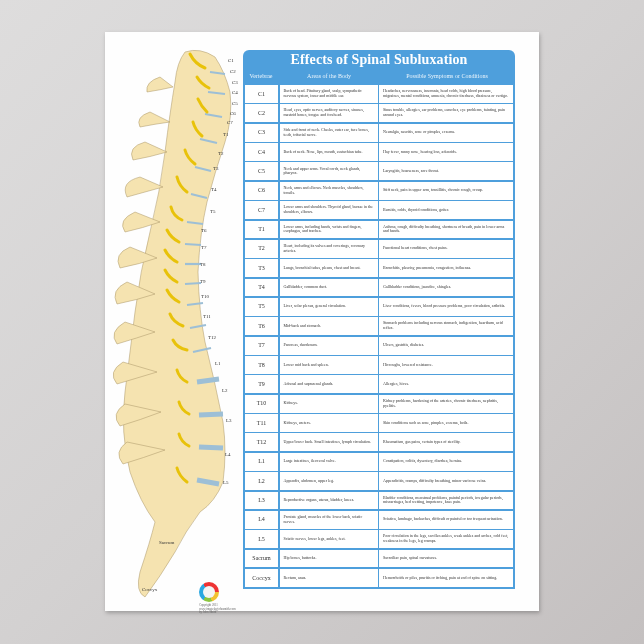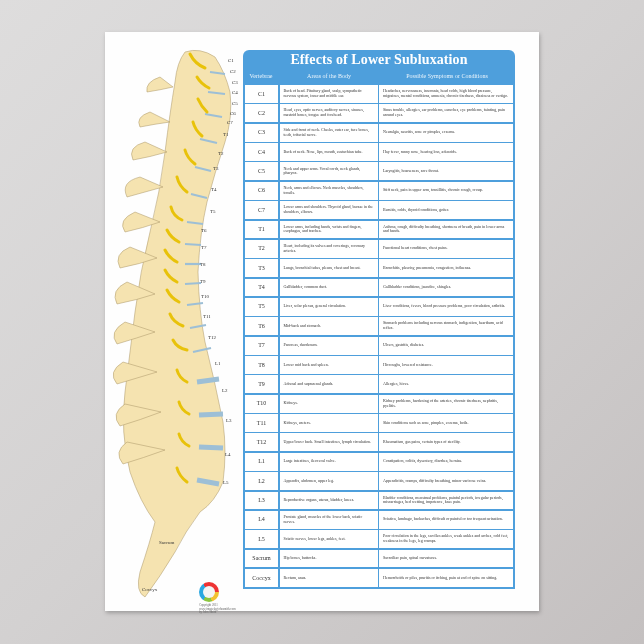--- a/index.html
+++ b/index.html
@@ -126,21 +126,21 @@
   <span class="vlabel" style="left:121px;top:386px">L3</span>
   <span class="vlabel" style="left:120px;top:420px">L4</span>
   <span class="vlabel" style="left:118px;top:448px">L5</span>
   <span class="vlabel" style="left:54px;top:508px">Sacrum</span>
   <span class="vlabel" style="left:37px;top:555px">Coccyx</span>
 
   <div class="logo"></div>
   <div class="copyright">Copyright 2011 www.imagesbyjohnsmith.com by John Smith</div>
 
   <div class="table-wrap">
-    <div class="title">Effects of Lower Subluxation</div>
+    <div class="title">Effects of Spinal Subluxation</div>
     <div class="hdr">
       <div class="c1">Vertebrae</div>
       <div class="c2">Areas of the Body</div>
       <div class="c3">Possible Symptoms or Conditions</div>
     </div>
     <div class="rows" id="rows">
         <div class="row">
           <div class="cell v">C1</div>
           <div class="cell a">Back of head. Pituitary gland, scalp, sympathetic nervous system, inner and middle ear.</div>
           <div class="cell s">Headaches, nervousness, insomnia, head colds, high blood pressure, migraines, mental conditions, amnesia, chronic tiredness, dizziness or vertigo.</div>

